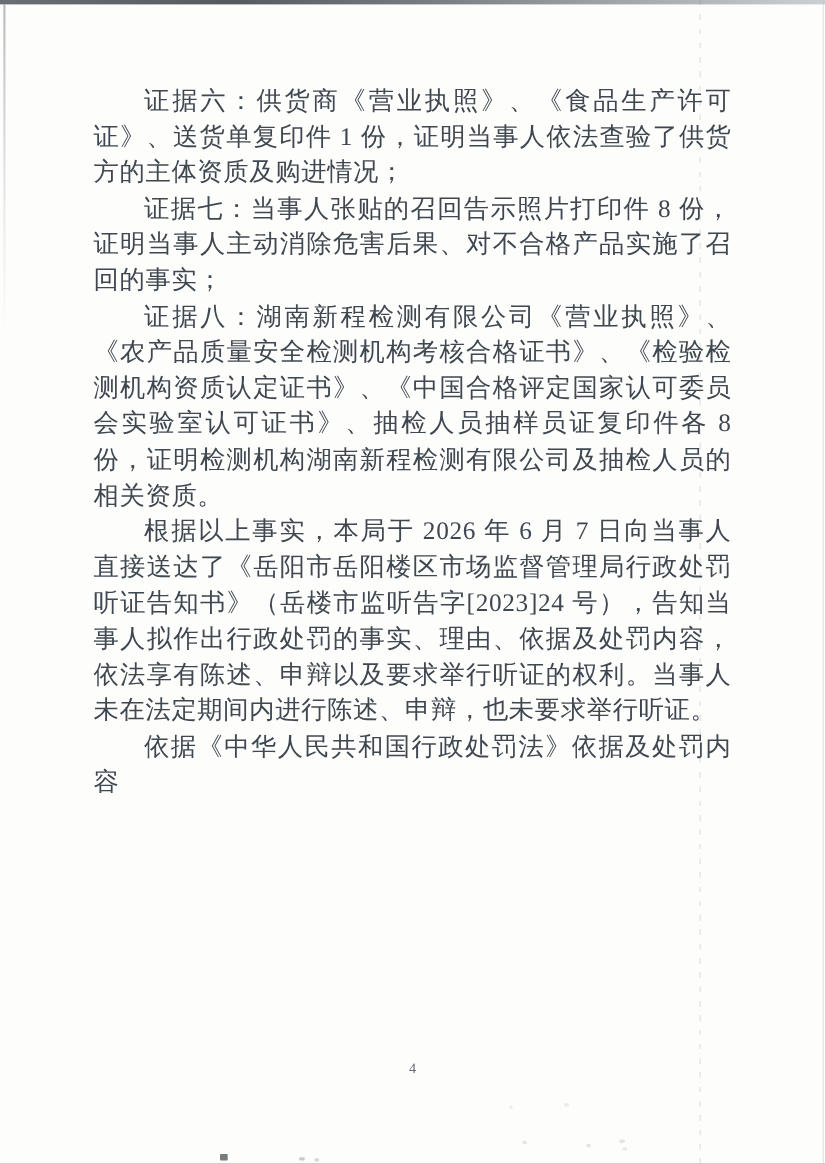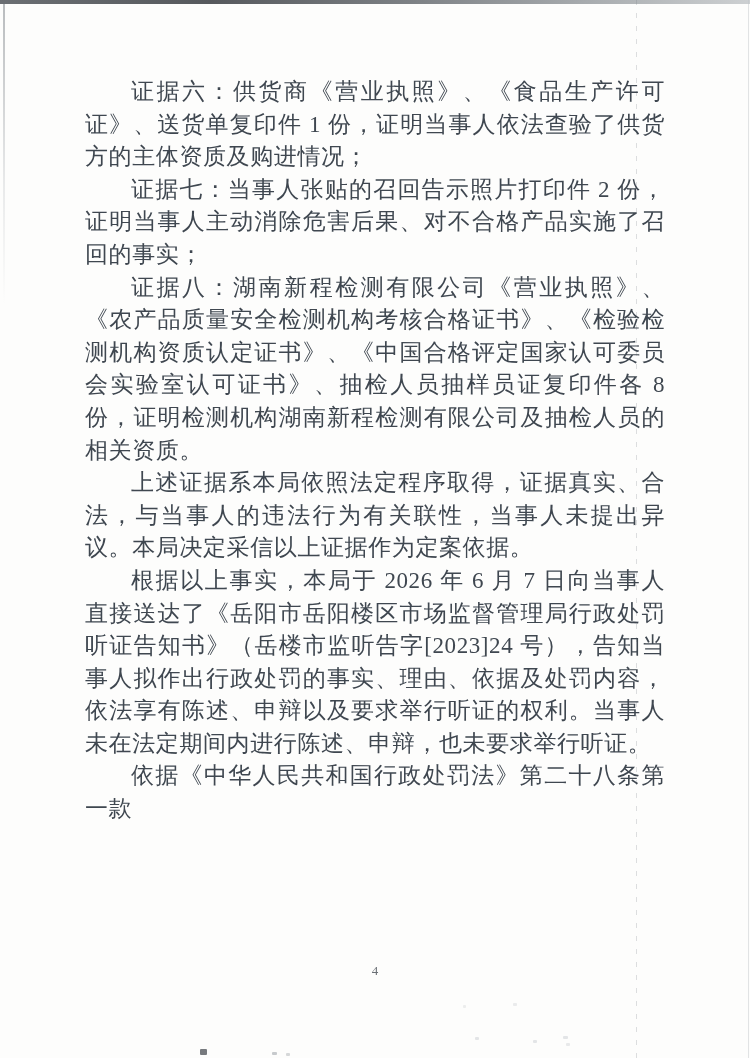--- a/index.html
+++ b/index.html
@@ -65,25 +65,24 @@
 
 <div class="page">
 
   <div class="scan-edge-top"></div>
   <div class="scan-edge-left"></div>
   <div class="scan-edge-right"></div>
   <div class="scan-fold-line"></div>
 
   <div class="content">
     <p>证据六：供货商《营业执照》、《食品生产许可证》、送货单复印件 1 份，证明当事人依法查验了供货方的主体资质及购进情况；</p>
-    <p>证据七：当事人张贴的召回告示照片打印件 2 份，证明当事人主动消除危害后果、对不合格产品实施了召回的事实；</p>
+    <p>证据七：当事人张贴的召回告示照片打印件 8 份，证明当事人主动消除危害后果、对不合格产品实施了召回的事实；</p>
     <p>证据八：湖南新程检测有限公司《营业执照》、《农产品质量安全检测机构考核合格证书》、《检验检测机构资质认定证书》、《中国合格评定国家认可委员会实验室认可证书》、抽检人员抽样员证复印件各 8 份，证明检测机构湖南新程检测有限公司及抽检人员的相关资质。</p>
-    <p>上述证据系本局依照法定程序取得，证据真实、合法，与当事人的违法行为有关联性，当事人未提出异议。本局决定采信以上证据作为定案依据。</p>
     <p>根据以上事实，本局于 2026 年 6 月 7 日向当事人直接送达了《岳阳市岳阳楼区市场监督管理局行政处罚听证告知书》（岳楼市监听告字[2023]24 号），告知当事人拟作出行政处罚的事实、理由、依据及处罚内容，依法享有陈述、申辩以及要求举行听证的权利。当事人未在法定期间内进行陈述、申辩，也未要求举行听证。</p>
-    <p>依据《中华人民共和国行政处罚法》第二十八条第一款</p>
+    <p>依据《中华人民共和国行政处罚法》依据及处罚内容</p>
   </div>
 
   <div class="page-number">4</div>
 
   <div class="speck speck-a"></div>
   <div class="speck speck-b"></div>
   <div class="speck speck-c"></div>
   <div class="speck speck-d"></div>
   <div class="speck speck-e"></div>
   <div class="speck speck-f"></div>

